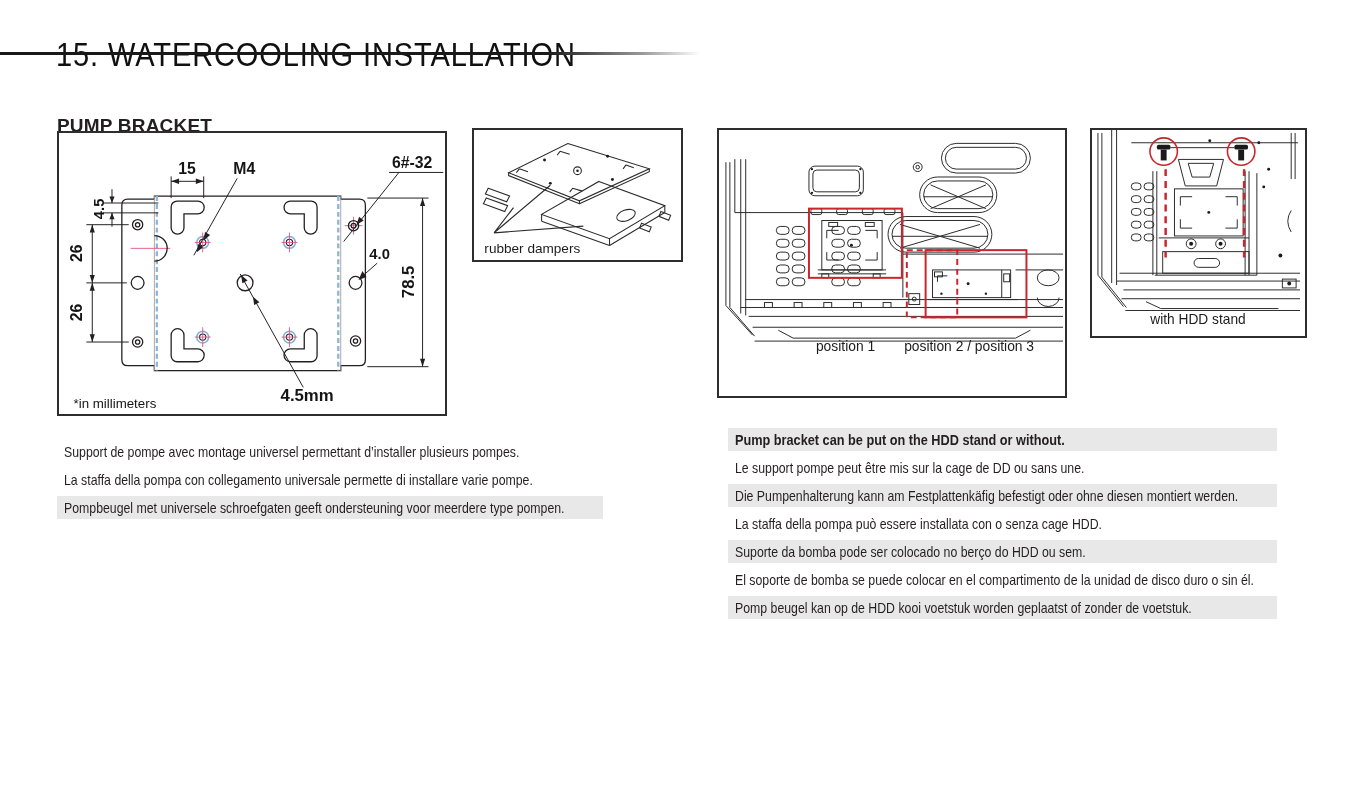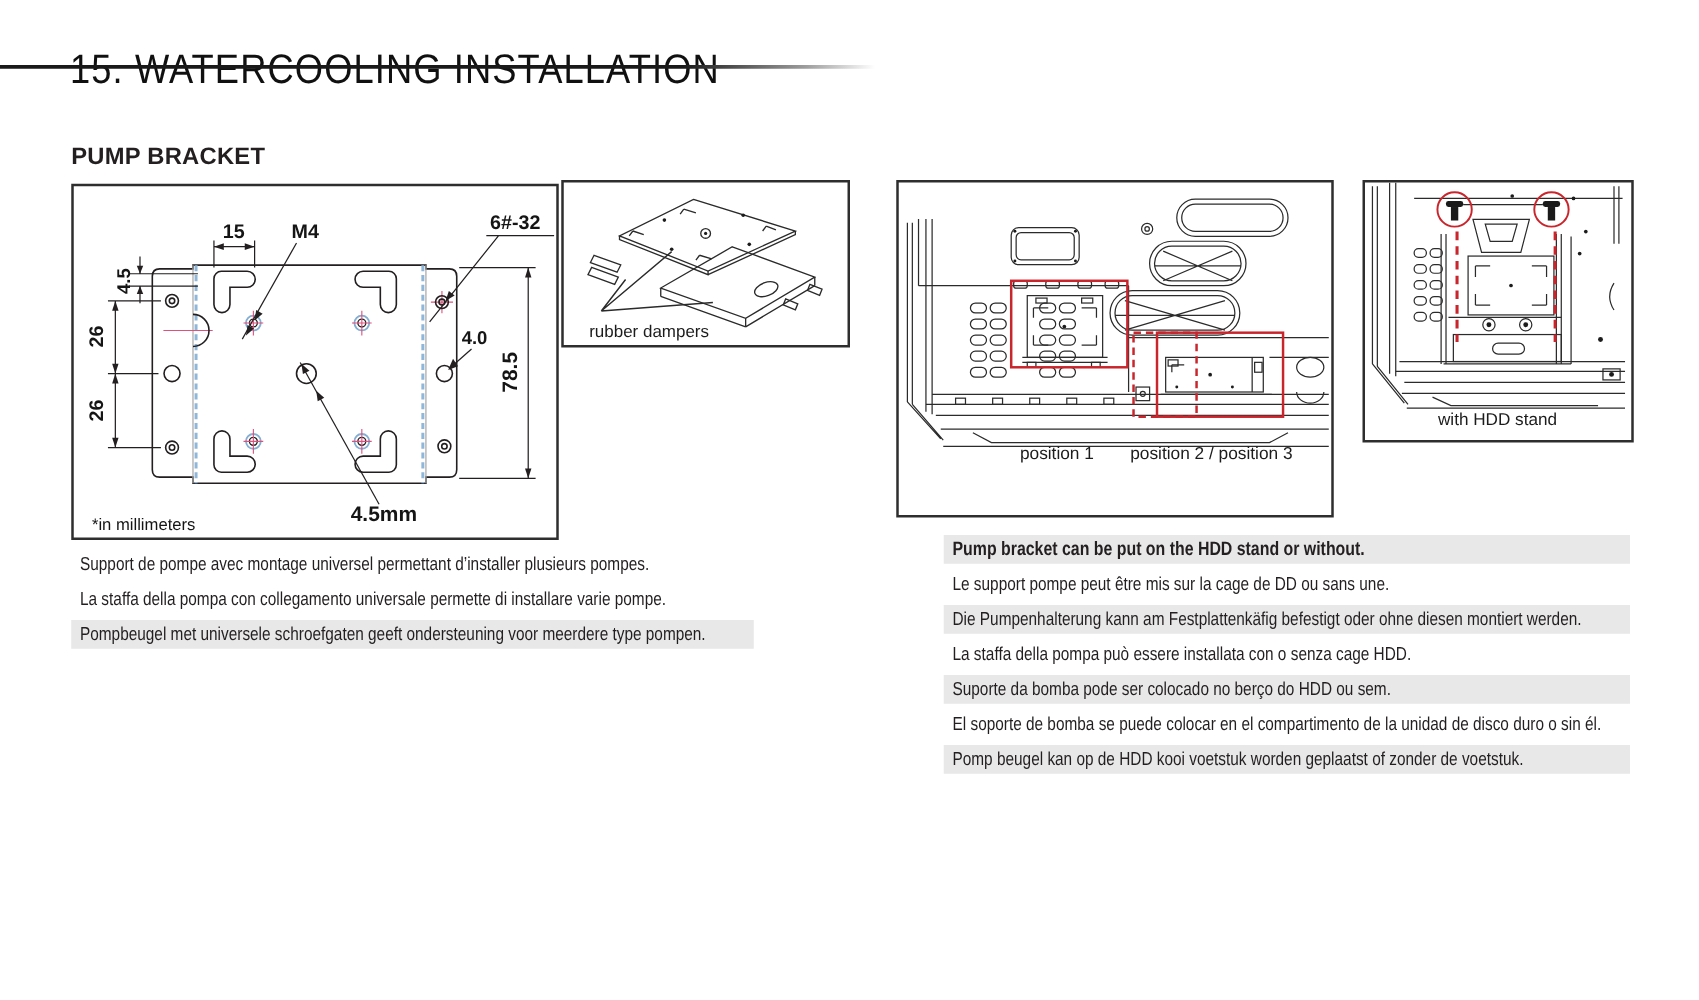--- a/index.html
+++ b/index.html
@@ -12,38 +12,38 @@
 
   
   .title { left:56px; top:14px; font-size:33px; white-space:nowrap; }
   .title span { display:inline-block; transform:scaleX(0.88); transform-origin:0 50%;
                 letter-spacing:1px; color:#101010; font-weight:400; }
   .rule { left:0; top:52px; width:700px; height:3px;
           background:linear-gradient(to right,#191919 0%,#191919 78%,#9c9c9c 92%,rgba(180,180,180,0) 100%); }
   .section-heading { left:57px; top:99px; font-size:19px; font-weight:bold; letter-spacing:0.2px; }
 
   
-  .box { border:2px solid #2e2e2e; background:#fff; box-sizing:border-box;margin-top:16px; }
+  .box { border:2px solid #2e2e2e; background:#fff; box-sizing:border-box; }
   .bracket-box  { left:57px;   top:131px; width:390px; height:285px; }
-  .damper-box   { left:449px;  top:128px; width:231px; height:134px; }
+  .damper-box   { left:472px;  top:128px; width:211px; height:134px; }
   .positions-box{ left:717px;  top:128px; width:350px; height:270px; }
   .hdd-box      { left:1090px; top:128px; width:217px; height:210px; }
   .box svg { display:block; width:100%; height:100%; }
 
   svg text { font-family:"Liberation Sans", sans-serif; fill:#151515; }
   .dim    { font-weight:bold; font-size:15px; }
   .dim-lg { font-weight:bold; font-size:16px; }
   .dim-xl { font-weight:bold; font-size:17px; }
   .small-note { font-size:13.5px; }
   .cap { font-size:14px; fill:#1c1c1c; }
 
   
   .notes { width:546px; }
   .notes-left  { left:57px;  top:440px; }
-  .notes-right { left:728px; top:428px; width:549px;margin-left:27px; }
+  .notes-right { left:728px; top:428px; width:549px; }
   .note-row { height:23px; margin-bottom:5px; display:flex; align-items:center;
               padding-left:7px; font-size:15px; }
   .note-row.shaded { background:#e8e8e8; }
   .note-row.lead { font-weight:bold; font-size:15.5px; }
   .note-row span { display:inline-block; white-space:nowrap;
                    transform:scaleX(0.82); transform-origin:0 50%; }
 </style>
 </head>
 <body>
 

